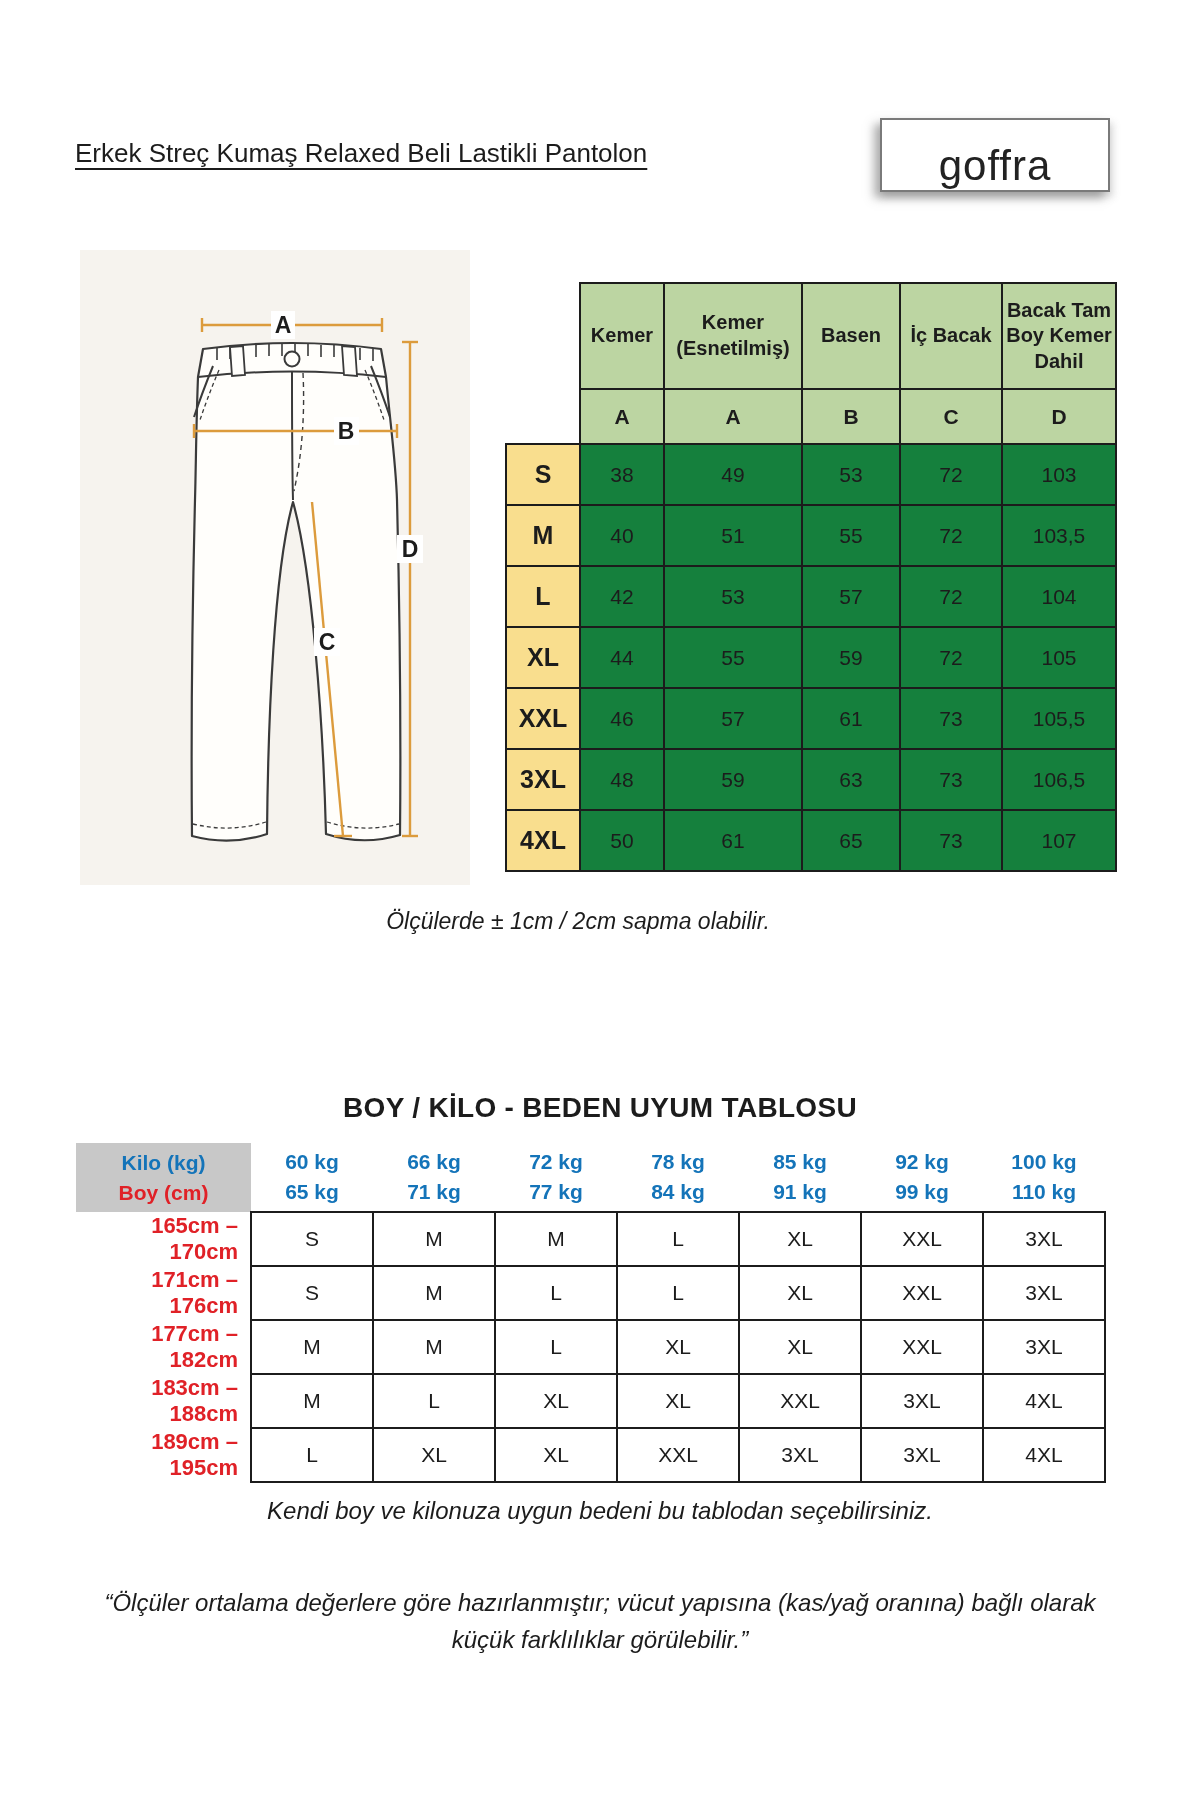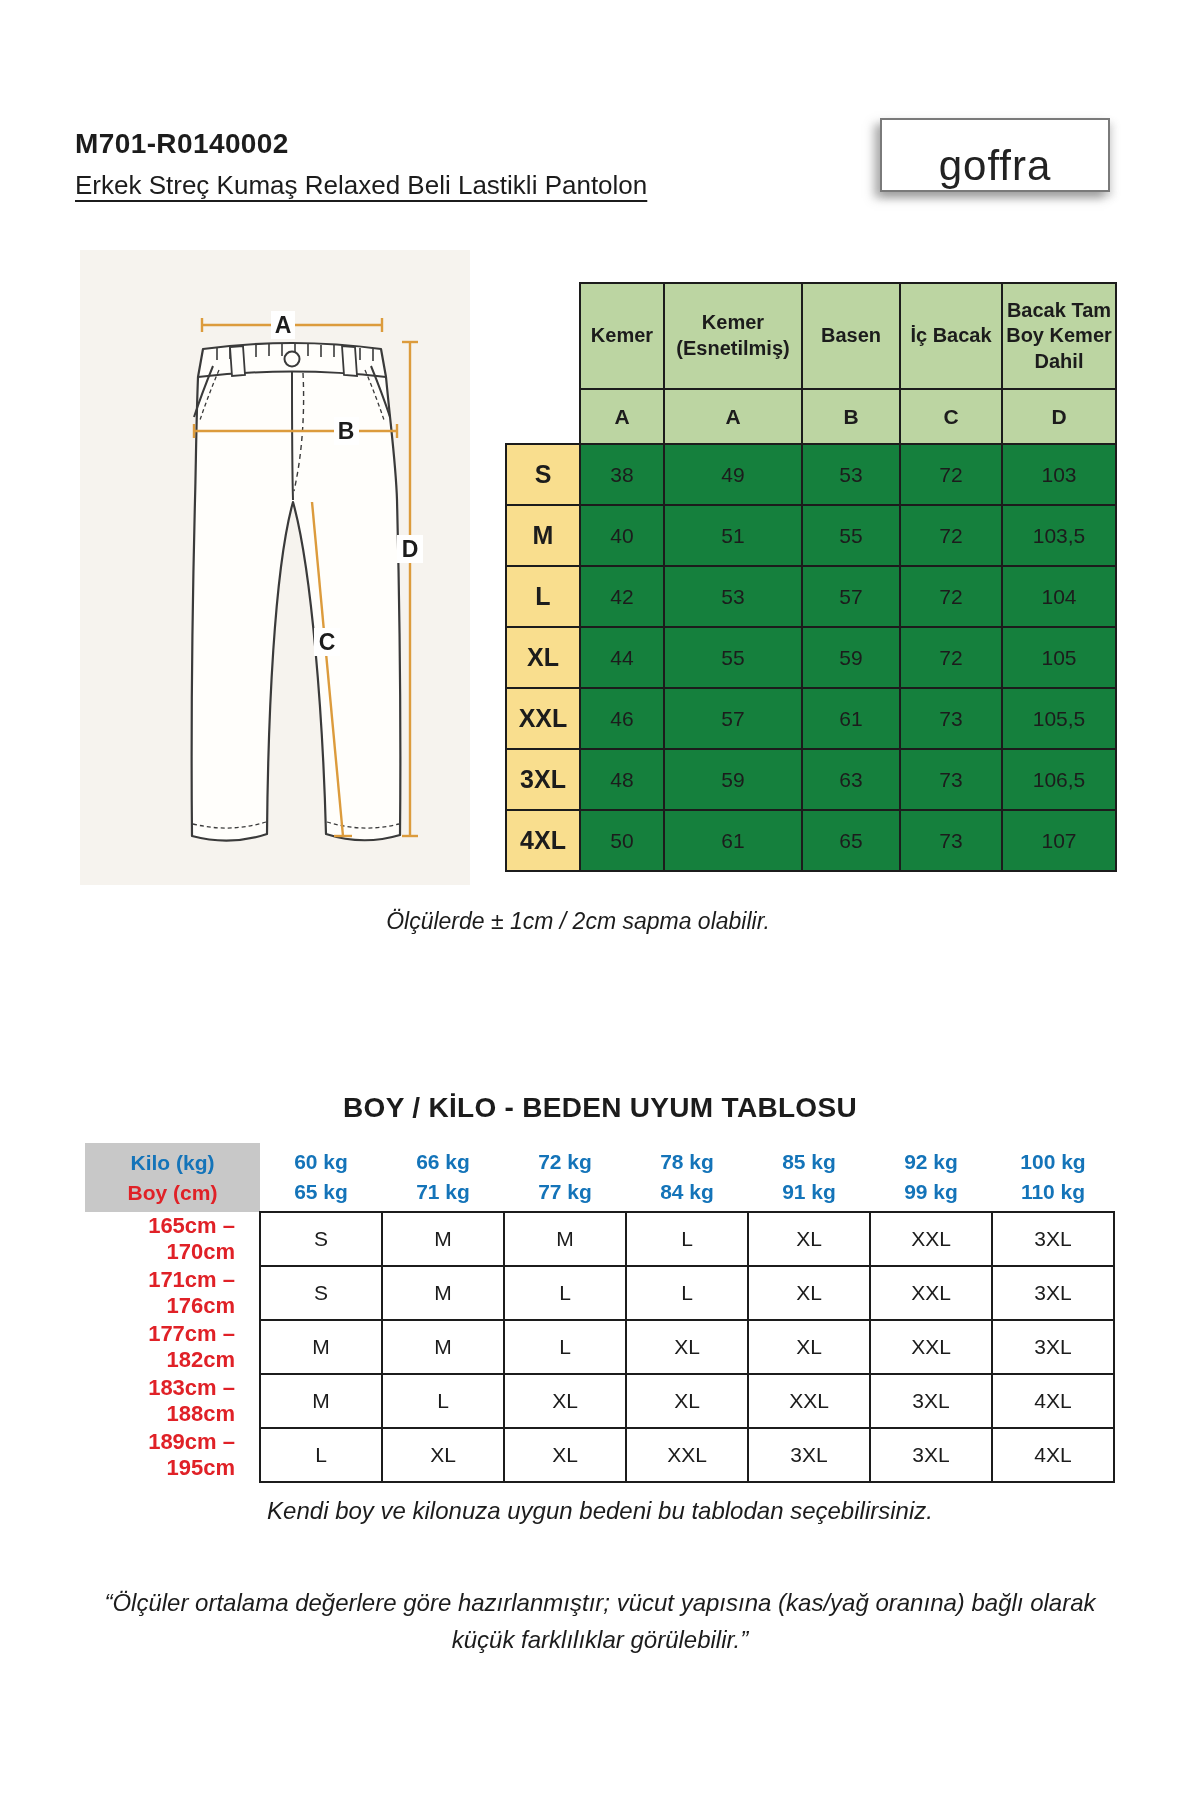--- a/index.html
+++ b/index.html
@@ -35,42 +35,41 @@
   .st-sz { background:#f9de8e; font-weight:bold; font-size:25px; }
   .st-v  { background:#15803d; font-size:21px; font-weight:normal; }
   .r-head { height:106px; } .r-letter { height:55px; } .r-data { height:61px; }
 
   .tbl-note { position:absolute; left:0; top:908px; width:1156px; text-align:center;
               font-style:italic; font-size:23px; }
 
   
   .fit-title { position:absolute; left:0; top:1092px; width:1200px; text-align:center;
                font-size:28px; font-weight:bold; letter-spacing:.3px; }
-  .fit-table { left:85px; top:1143px; }
+  .fit-table { left:76px; top:1143px; }
   .fit-table td { vertical-align:middle; }
   .ft-corner { background:#c8c8c8; border:none; text-align:center; }
   .ft-corner .kilo { color:#1474b9; font-weight:bold; font-size:21px; line-height:1.4; }
   .ft-corner .boy  { color:#e02127; font-weight:bold; font-size:21px; line-height:1.4; }
   .ft-w { border:none; color:#1474b9; font-weight:bold; font-size:21px; text-align:center; line-height:1.45; }
-  .ft-h { border:none; color:#e02127; font-weight:bold; font-size:22px; text-align:right; padding-right:24px; }
+  .ft-h { border:none; color:#e02127; font-weight:bold; font-size:22px; text-align:right; padding-right:12px; }
   .ft-c { border:2px solid #1c1c1c; font-size:21px; text-align:center; background:#fff; }
   .ft-r-head { height:69px; } .ft-r { height:50px; }
 
   .foot-note-1 { position:absolute; left:0; top:1497px; width:1200px; text-align:center;
                  font-style:italic; font-size:24px; }
   .foot-note-2 { position:absolute; left:70px; top:1548px; width:1060px; text-align:center;
                  font-style:italic; font-size:24px; line-height:1.55;margin-top:36px; }
 </style>
 </head>
 <body>
 
 <div class="page">
 
   <div class="prod-head">
-    <div class="prod-code">M701-R0140002</div>
     <div class="prod-title">Erkek Streç Kumaş Relaxed Beli Lastikli Pantolon</div>
   </div>
 
   <div class="logo-box">
     <span class="logo-text">goffra</span>
   </div>
 
   <div class="figure">
     <svg width="390" height="635" viewBox="0 0 390 635">
 

